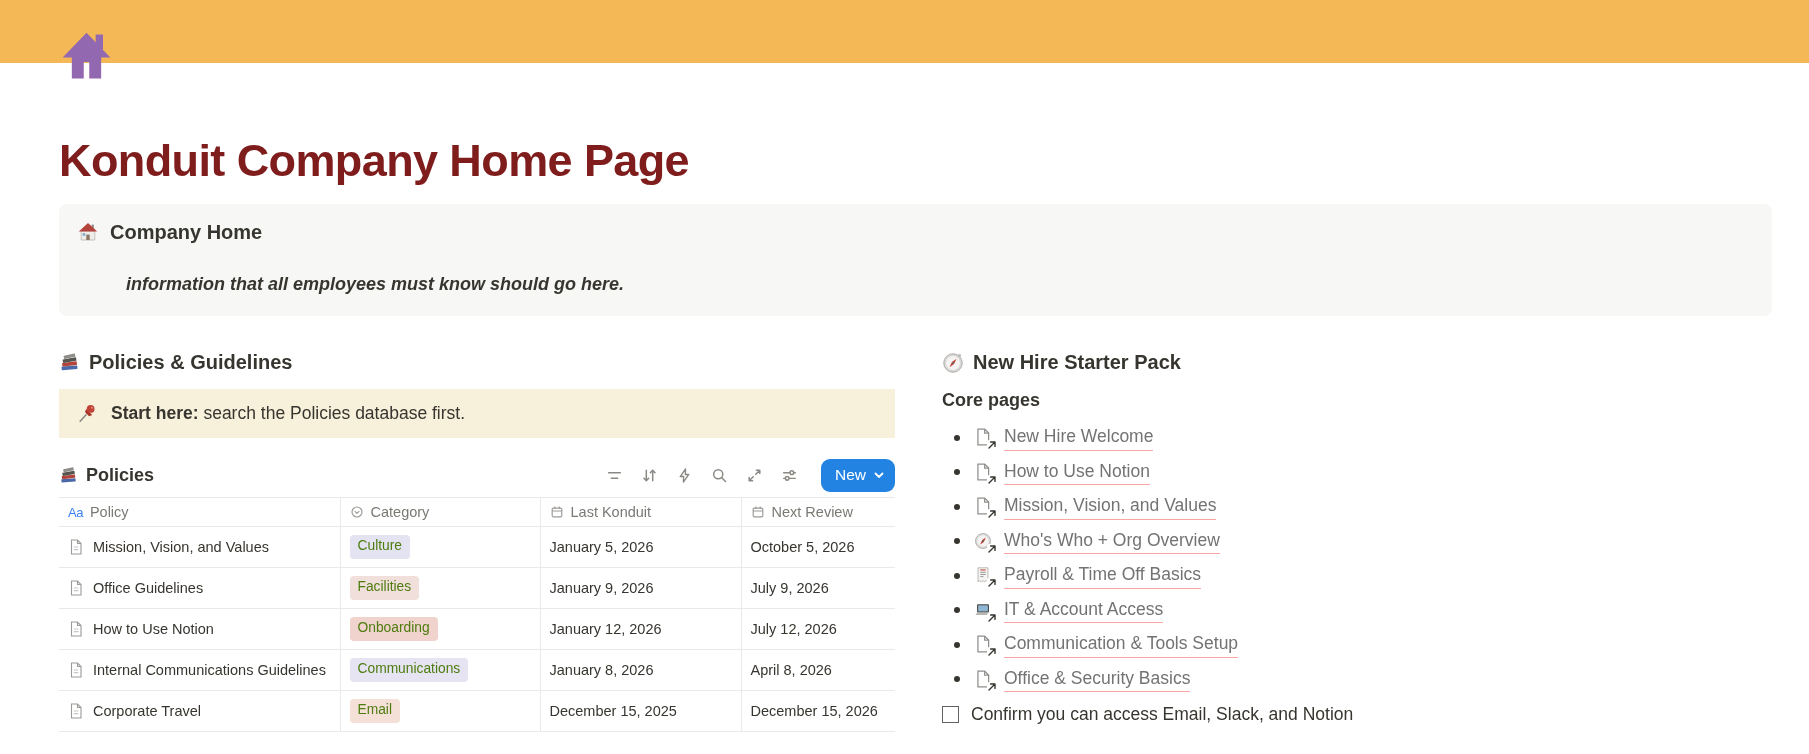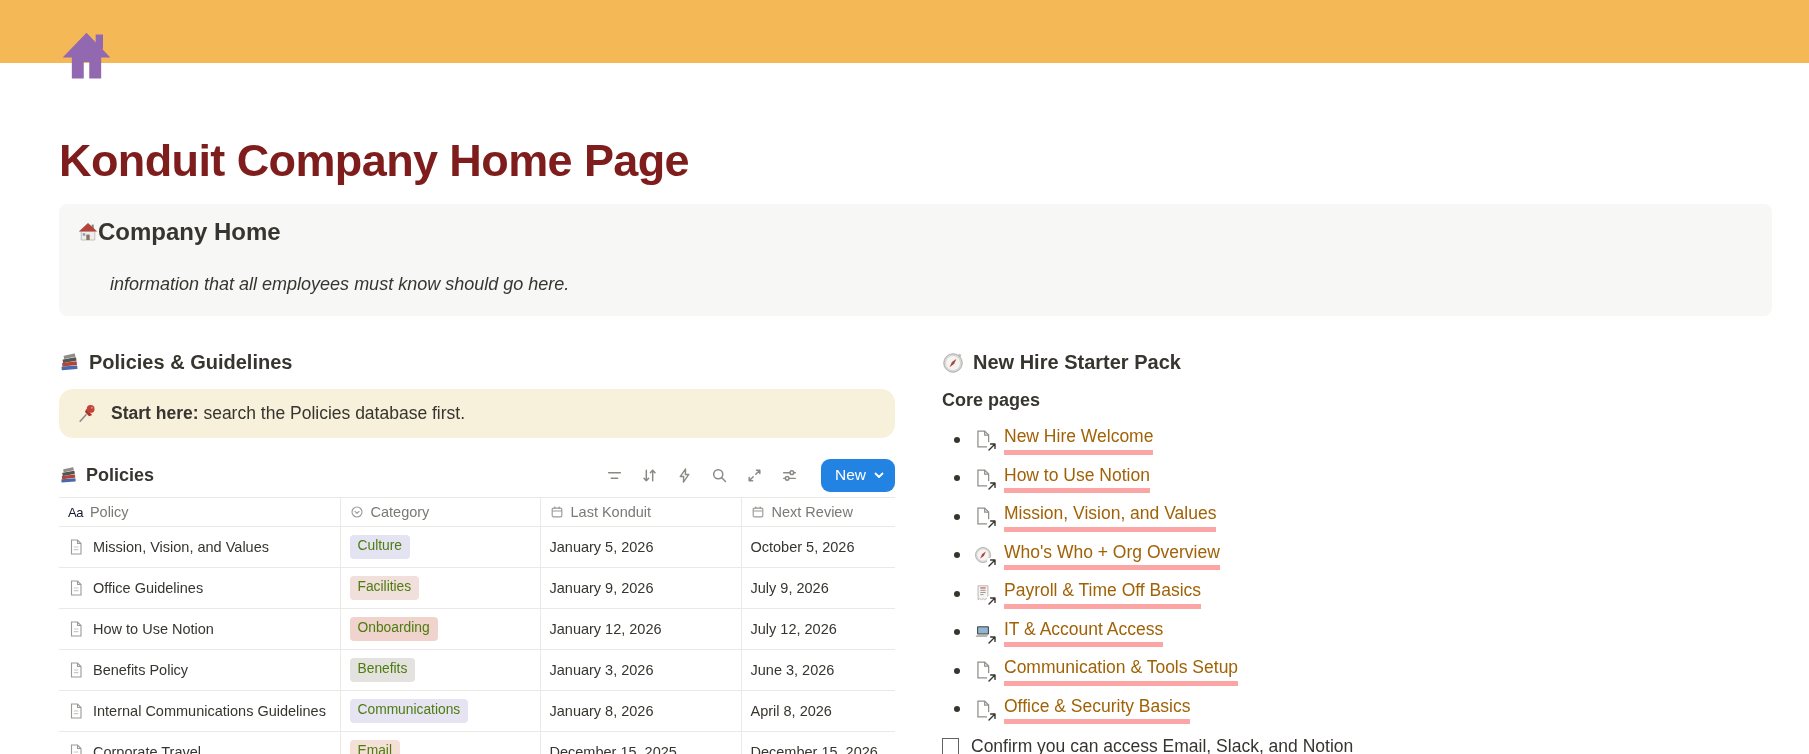--- a/index.html
+++ b/index.html
@@ -13,28 +13,28 @@
   .content { padding:0 37px 0 59px; }
   .page-icon { width:55px; height:55px; margin-top:-34px; display:block; }
   .page-title {
     margin:50px 0 0; font-size:45px; line-height:54px; font-weight:700;
     letter-spacing:-0.6px; color:#7f1d1d;
   }
   .callout-gray {
     margin-top:16px; background:#F7F7F5; border-radius:8px;
     padding:17px 24px 19px 19px;
   }
-  .callout-head { display:flex; align-items:center; font-size:24px; line-height:22px; font-weight:700; }
-  .callout-note { margin:31px 0 2px 32px; font-size:18px; line-height:21px; font-style:italic; }
+  .callout-head { display:flex; align-items:center; gap:12px; font-size:20px; line-height:22px; font-weight:700; }
+  .callout-note { margin:31px 0 2px 48px; font-size:18px; line-height:21px; font-style:italic;font-weight:bold; }
   .columns { display:flex; gap:47px; margin-top:33px; }
   .col-left { width:836px; flex:none; }
   .col-right { flex:1; min-width:0; }
   .section-h { display:flex; align-items:center; gap:9px; font-size:20px; line-height:27px; font-weight:700; margin:0 0 13px; }
   .tip {
-    background:#F7F0DB; border-radius:14px; padding:13px 18px;
+    background:#F7F0DB; border-radius:0; padding:13px 18px;
     display:flex; align-items:center; gap:13px; font-size:17.5px; line-height:23px;
   }
   .tip b { font-weight:700; }
   .db-bar { display:flex; align-items:center; justify-content:space-between; margin-top:15px; height:44px; }
   .db-title { display:flex; align-items:center; gap:8px; font-size:18px; font-weight:700; }
   .db-tools { display:flex; align-items:center; gap:18px; }
   .tool { display:flex; align-items:center; cursor:pointer; }
   .new-btn {
     display:flex; align-items:center; gap:7px; margin-left:5px;
     background:#2383E2; color:#fff; border:none; border-radius:9px;
@@ -42,31 +42,31 @@
     font-family:"Liberation Sans", sans-serif; cursor:pointer;
   }
   table.db { width:100%; border-collapse:collapse; table-layout:fixed; font-size:14.5px; }
   table.db th {
     font-weight:400; color:#7A7974; text-align:left; padding:6px 9px;
     border-top:1px solid #E9E9E7; border-bottom:1px solid #E9E9E7;
   }
   table.db td { padding:8px 9px; border-bottom:1px solid #E9E9E7; color:#37352F; }
   table.db th:not(:last-child), table.db td:not(:last-child) { border-right:1px solid #E9E9E7; }
   .th-inner { display:flex; align-items:center; gap:7px; }
-  .aa { font-size:13px; color:#0f172a; letter-spacing:-0.5px;text-align:center; }
+  .aa { font-size:13px; color:#3b82f6; letter-spacing:-0.5px;text-align:center; }
   .policy-cell { display:flex; align-items:center; gap:9px; font-weight:500; }
   .badge { display:inline-block; padding:2px 8px 5px; border-radius:4px; font-size:13.8px; line-height:17px; color:#4d7c0f; }
   .sub-label { font-size:18px; line-height:22px; font-weight:700; margin:0 0 14px; }
   ul.links { list-style:none; margin:0 0 0 0; padding:0 0 0 12px; }
   ul.links li { display:flex; align-items:center; gap:11px; margin-bottom:9px; font-size:17.5px; line-height:23px; }
   ul.links li::before { content:""; width:6px; height:6px; border-radius:50%; background:#37352F; flex:none; margin-right:3px; }
   .li-icon { position:relative; width:19px; height:19px; flex:none; }
   .li-icon .base { display:block; }
   .li-icon .mini { position:absolute; right:-4px; bottom:-3px; background:#fff; border-radius:2px; }
-  a.pagelink { color:#a16207; text-decoration:none; border-bottom:5px solid #fca5a5; padding-bottom:1.5px; cursor:pointer; }
+  a.pagelink { color:#737373; text-decoration:none; border-bottom:1px solid #fca5a5; padding-bottom:1.5px; cursor:pointer; }
   .checklist-label { font-size:18px; line-height:22px; font-weight:700; margin:4px 0 0; }
   .check-row { display:flex; align-items:center; gap:12px; margin-top:11px; font-size:17.5px; line-height:22px; }
   .checkbox { width:17px; height:17px; border:1.5px solid #63625E; background:#fff; flex:none; cursor:pointer; }
 </style>
 </head>
 <body>
 
 <div class="cover"></div>
 
 <div class="content">
@@ -260,35 +260,20 @@
             <td>July 12, 2026</td>
           </tr>
           <tr>
             <td>
                 <span class="policy-cell">
                   <svg width="16" height="16" viewBox="0 0 16 16">
                     <path d="M3.5 1h6L13 4.5V15H3.5z" fill="#fff" stroke="#9B9A97" stroke-width="1.1"></path>
                     <path d="M9.5 1v3.5H13" fill="none" stroke="#9B9A97" stroke-width="1.1"></path>
                     <path d="M5.8 8h4.6M5.8 10.6h4.6" stroke="#C9C8C6" stroke-width="1.1"></path>
                   </svg>
-                  <span>Benefits Policy</span>
-                </span>
-              </td>
-            <td><span class="badge" style="background:#E3E2DE">Benefits</span></td>
-            <td>January 3, 2026</td>
-            <td>June 3, 2026</td>
-          </tr>
-          <tr>
-            <td>
-                <span class="policy-cell">
-                  <svg width="16" height="16" viewBox="0 0 16 16">
-                    <path d="M3.5 1h6L13 4.5V15H3.5z" fill="#fff" stroke="#9B9A97" stroke-width="1.1"></path>
-                    <path d="M9.5 1v3.5H13" fill="none" stroke="#9B9A97" stroke-width="1.1"></path>
-                    <path d="M5.8 8h4.6M5.8 10.6h4.6" stroke="#C9C8C6" stroke-width="1.1"></path>
-                  </svg>
                   <span>Internal Communications Guidelines</span>
                 </span>
               </td>
             <td><span class="badge" style="background:#E6E3F3">Communications</span></td>
             <td>January 8, 2026</td>
             <td>April 8, 2026</td>
           </tr>
           <tr>
             <td>
                 <span class="policy-cell">

